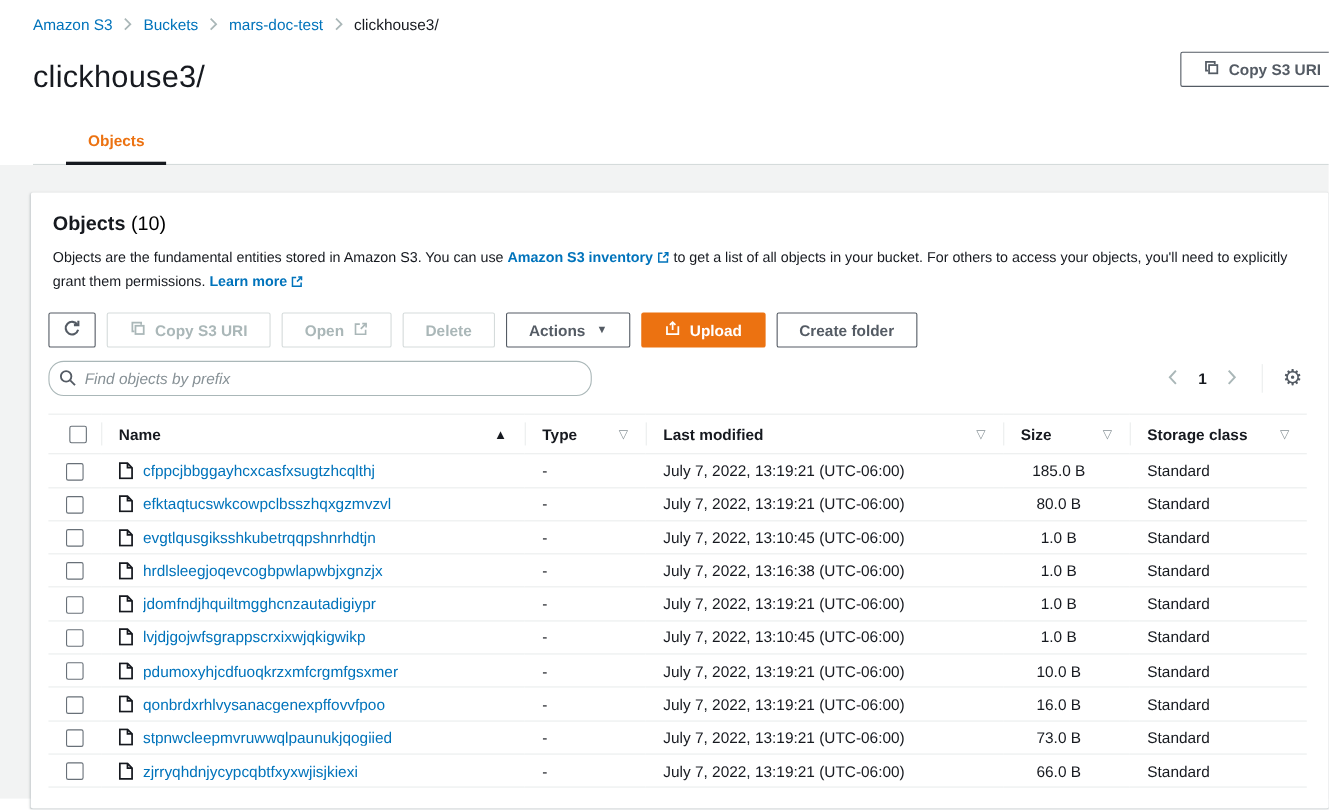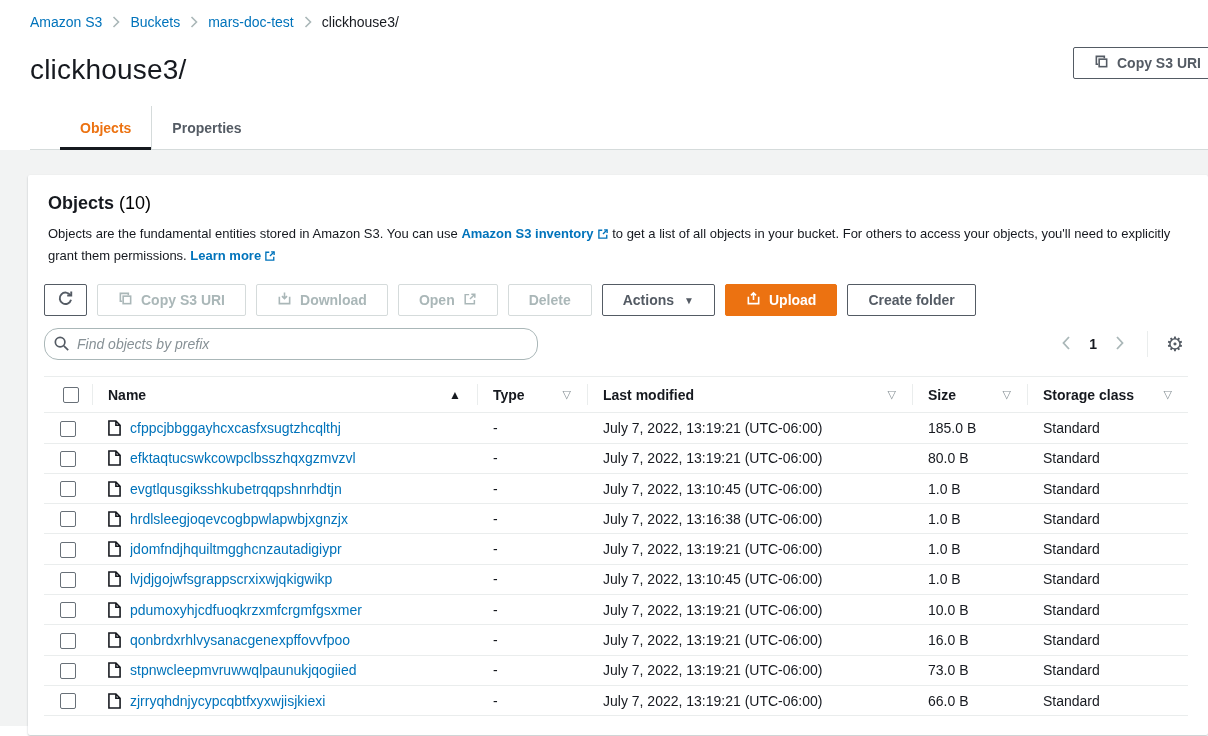--- a/index.html
+++ b/index.html
@@ -73,21 +73,21 @@
   th .th-inner { display: flex; align-items: center; justify-content: space-between; }
   .sort-ico { color: #879196; font-size: 11px; padding-right: 6px; }
   .sort-ico.active { color: #16191f; font-size: 12px; }
   tbody td { padding: 6px 10px 6px 16px; border-bottom: 1px solid #eaeded; color: #16191f; height: 30px; }
   td.cell-check, th.cell-check { padding-left: 16px; }
   .checkbox { display: inline-block; width: 16px; height: 16px; border: 1px solid #687078;
     border-radius: 2px; background: #fff; cursor: pointer; vertical-align: middle; }
   .name-cell-inner { display: flex; align-items: center; gap: 9px; }
   .file-ico { display: inline-flex; color: #16191f; flex: 0 0 auto; }
   a.obj-link { color: #0073bb; text-decoration: none; cursor: pointer; overflow: hidden; text-overflow: ellipsis; white-space: nowrap; }
-  td.cell-size { text-align: left; padding-right: 30px; }
+  td.cell-size { text-align: center; padding-right: 30px; }
 </style>
 </head>
 <body>
 
 <div class="top-area">
   <div class="breadcrumb">
     <a>Amazon S3</a>
     <span class="crumb-sep">
         <svg width="8" height="12" viewBox="0 0 8 12">
           <path d="M1.5 1l5 5-5 5" fill="none" stroke="#aab7b8" stroke-width="1.6"></path>
@@ -116,23 +116,20 @@
     <span class="btn-ico"><svg width="15" height="15" viewBox="0 0 16 16">
           <path d="M11 4.5V2.5H2.5V11H4.5" fill="none" stroke="#545b64" stroke-width="1.7"></path>
           <rect x="5.5" y="5.5" width="8" height="8" fill="none" stroke="#545b64" stroke-width="1.7"></rect>
         </svg></span>
     <span>Copy S3 URI</span>
   </button>
 
   <div class="tabs">
     <div class="tab active">
         <span>Objects</span>
-      </div>
-    <div class="tab">
-        <span>Properties</span>
       </div>
   </div>
 </div>
 
 <div class="gray-area">
   <div class="card">
 
     <div class="card-header">
       <span class="panel-title">Objects</span>
       <span class="panel-count">(10)</span>
@@ -154,27 +151,20 @@
               <path d="M13.2 9.2A5.4 5.4 0 1 1 12.6 5" fill="none" stroke="#545b64" stroke-width="1.8"></path>
               <path d="M13.4 1.4v3.8H9.6" fill="none" stroke="#545b64" stroke-width="1.8"></path>
             </svg></span>
       </button>
       <button class="btn disabled">
         <span><svg width="15" height="15" viewBox="0 0 16 16">
               <path d="M11 4.5V2.5H2.5V11H4.5" fill="none" stroke="#aab7b8" stroke-width="1.7"></path>
               <rect x="5.5" y="5.5" width="8" height="8" fill="none" stroke="#aab7b8" stroke-width="1.7"></rect>
             </svg></span>
         <span>Copy S3 URI</span>
-      </button>
-      <button class="btn disabled">
-        <span><svg width="15" height="15" viewBox="0 0 16 16">
-              <path d="M2.5 6v7.5h11V6" fill="none" stroke="#aab7b8" stroke-width="1.7"></path>
-              <path d="M8 1.5V8M5.3 5.5L8 8.2 10.7 5.5" fill="none" stroke="#aab7b8" stroke-width="1.7"></path>
-            </svg></span>
-        <span>Download</span>
       </button>
       <button class="btn disabled">
         <span>Open</span>
         <span><svg width="14" height="14" viewBox="0 0 16 16">
               <path d="M13 9v4.5H2.5V3H7" fill="none" stroke="#aab7b8" stroke-width="1.7"></path>
               <path d="M9.5 2.5h4v4" fill="none" stroke="#aab7b8" stroke-width="1.7"></path>
               <path d="M13.2 2.8L8 8" fill="none" stroke="#aab7b8" stroke-width="1.7"></path>
             </svg></span>
       </button>
       <button class="btn disabled">

